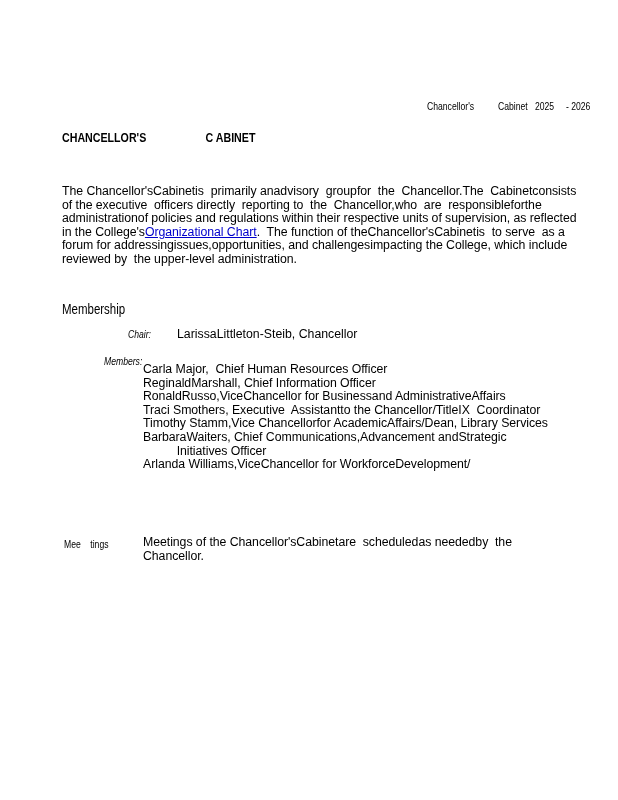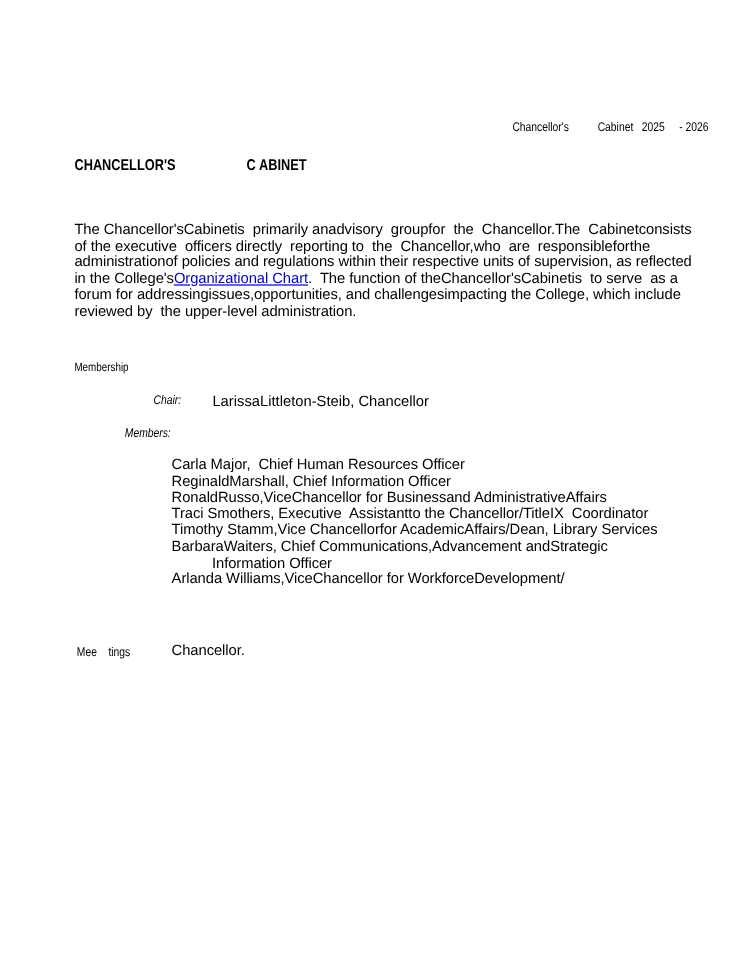--- a/index.html
+++ b/index.html
@@ -10,25 +10,25 @@
     color:var(--text,#000000);
     font-family:"Liberation Sans",sans-serif;
     overflow:hidden;
   }
   .narrow{transform:scaleX(0.82);transform-origin:0 0;white-space:pre;display:inline-block;}
   .pre{white-space:pre;}
   .hdr{position:absolute;left:427px;top:100px;font-size:10.5px;}
   .doc-title{position:absolute;left:62px;top:130px;font-size:13px;font-weight:bold;}
   .func{position:absolute;left:62px;top:162px;font-size:10.5px;}
   .para{position:absolute;left:62px;top:185px;font-size:12.3px;line-height:13.6px;letter-spacing:-0.05px;}
-  .memb{position:absolute;left:62px;top:301px;font-size:10px;}
+  .memb{position:absolute;left:62px;top:301px;font-size:14px;}
   .chair-label{position:absolute;left:104px;top:328px;font-size:10.5px;font-style:italic;padding-left:24px;}
   .chair-value{position:absolute;left:177px;top:327px;font-size:12.3px;}
   .members-label{position:absolute;left:104px;top:355px;font-size:10.5px;font-style:italic;}
-  .member-list{position:absolute;left:143px;top:381px;font-size:12.3px;line-height:13.6px;letter-spacing:-0.05px;}
+  .member-list{position:absolute;left:143px;top:363px;font-size:12.3px;line-height:13.6px;letter-spacing:-0.05px;}
   .meet-label{position:absolute;left:64px;top:538px;font-size:10.5px;}
   .meet-text{position:absolute;left:143px;top:536px;font-size:12.3px;line-height:13.6px;letter-spacing:-0.05px;}
   .page-number{position:absolute;left:62px;top:681px;width:518px;text-align:center;font-size:11.5px;}
   .link{color:var(--link,#0000cc);text-decoration:underline;cursor:pointer;}
 </style>
 </head>
 <body>
 
 <div class="page">
 
@@ -63,26 +63,27 @@
     <span class="narrow">Members:</span>
   </div>
 
   <div class="member-list">
     <div class="pre">Carla Major,  Chief Human Resources Officer</div>
     <div class="pre">ReginaldMarshall, Chief Information Officer</div>
     <div class="pre">RonaldRusso,ViceChancellor for Businessand AdministrativeAffairs</div>
     <div class="pre">Traci Smothers, Executive  Assistantto the Chancellor/TitleIX  Coordinator</div>
     <div class="pre">Timothy Stamm,Vice Chancellorfor AcademicAffairs/Dean, Library Services</div>
     <div class="pre">BarbaraWaiters, Chief Communications,Advancement andStrategic</div>
-    <div class="pre">          Information Officer</div>
+    <div class="pre">          Initiatives Officer</div>
     <div class="pre">Arlanda Williams,ViceChancellor for WorkforceDevelopment/</div>
   </div>
 
   <div class="meet-label">
     <span class="narrow">Mee    tings</span>
   </div>
   <div class="meet-text">
+    <div class="pre">Meetings of the Chancellor'sCabinetare  scheduledas neededby  the</div>
     <div class="pre">Chancellor.</div>
   </div>
 
   <div class="page-number">14</div>
 
 </div>
 
 </body></html>

